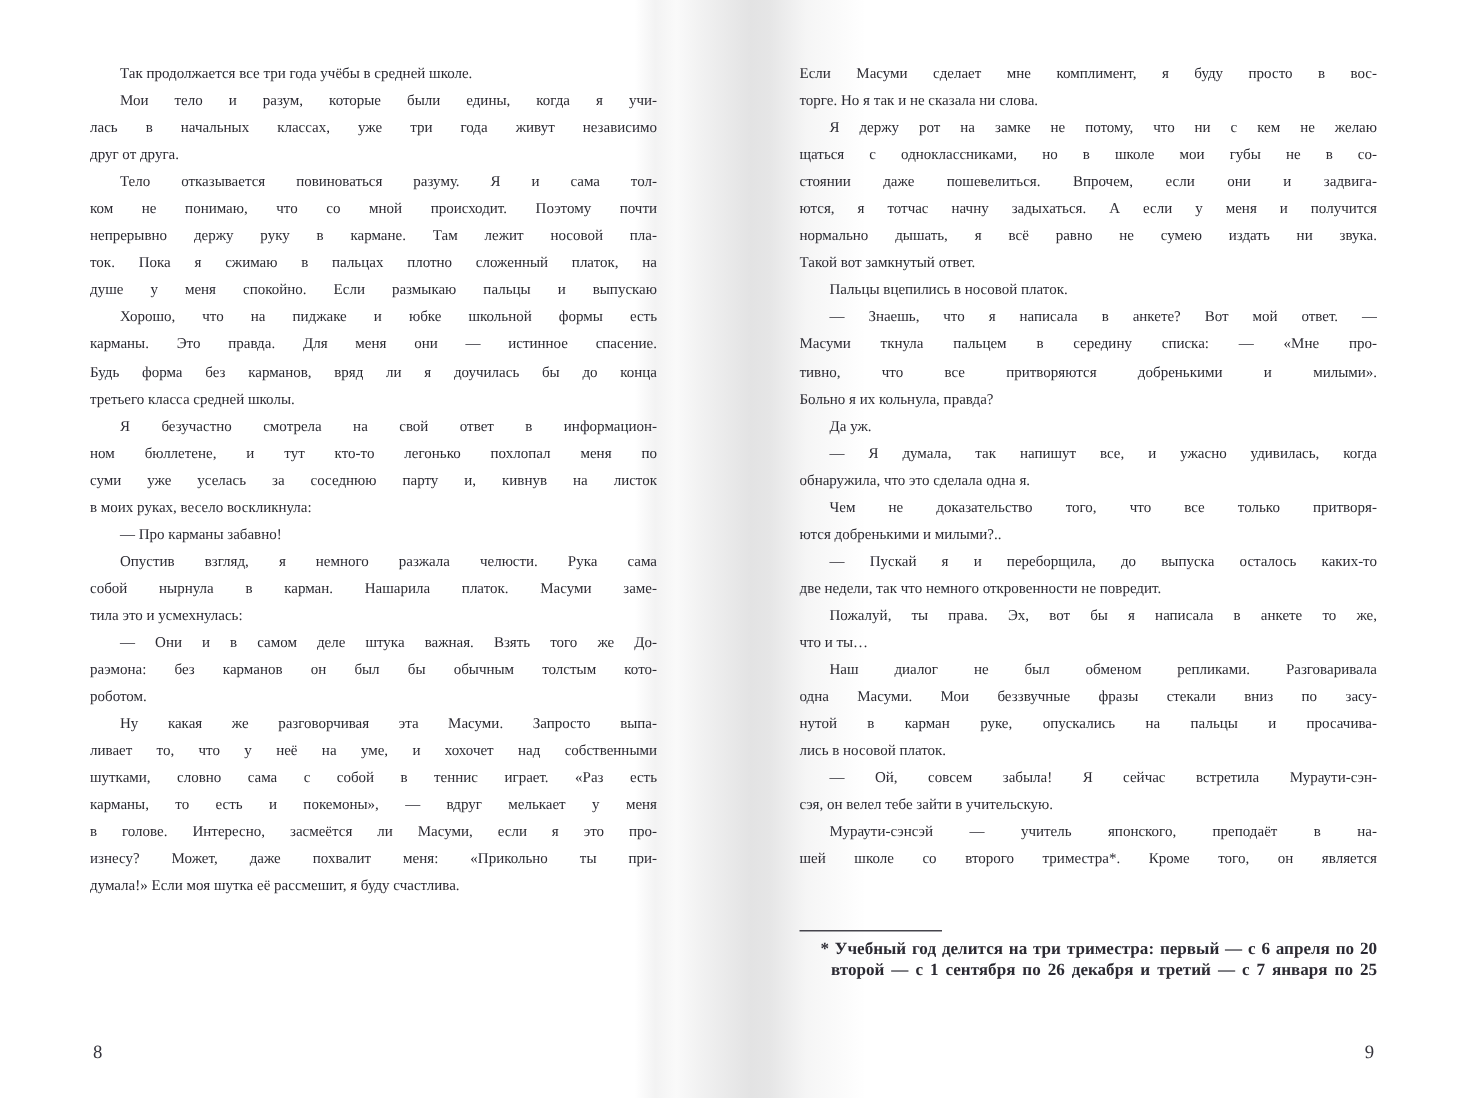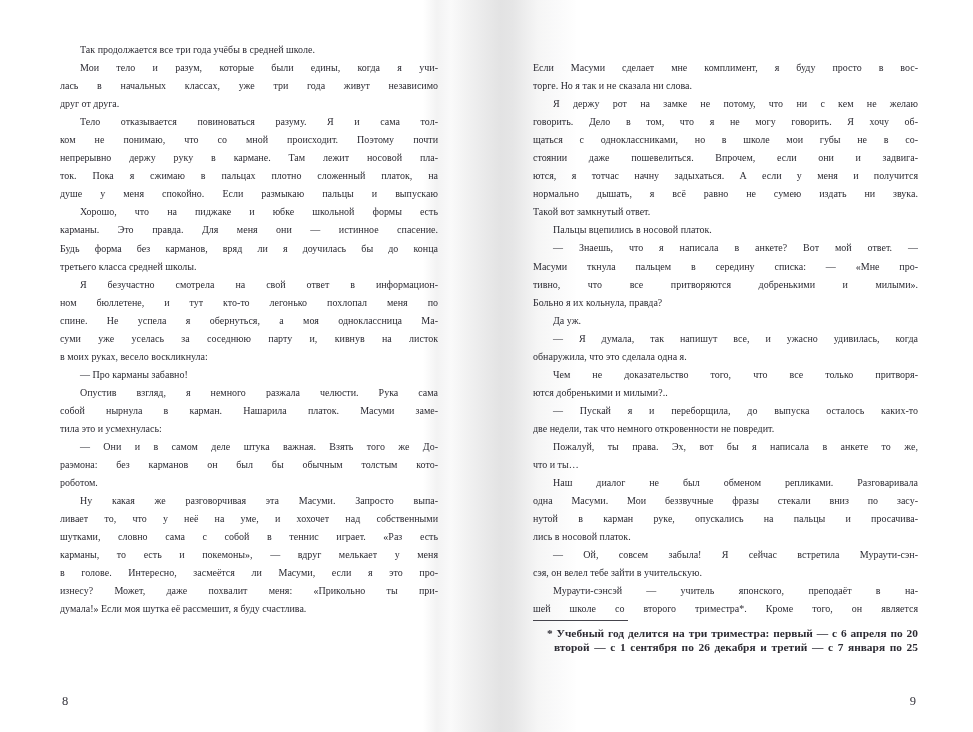--- a/index.html
+++ b/index.html
@@ -32,21 +32,21 @@
       rgba(30,30,35,0.115) 58%,
       rgba(30,30,35,0.045) 74%,
       rgba(30,30,35,0)    100%);
   }
   .text-col {
     position: absolute;
     top: 41px;
     font-size: 10px;
   }
   .text-col.left  { left: 60px;  width: 378px; }
-  .text-col.right { left: 533px; width: 385px; margin-top: 18px; }
+  .text-col.right { left: 533px; width: 385px; }
   .line {
     height: 18.05px;
     line-height: 18.05px;
     text-align: justify;
     text-align-last: justify;
     overflow: hidden;
     white-space: nowrap-off;
   }
   .line.final { text-align-last: left; }
   .line.indent { text-indent: 20px; }
@@ -98,21 +98,20 @@
       <div class="line">ком не понимаю, что со мной происходит. Поэтому почти</div>
       <div class="line">непрерывно держу руку в кармане. Там лежит носовой пла-</div>
       <div class="line">ток. Пока я сжимаю в пальцах плотно сложенный платок, на</div>
       <div class="line">душе у меня спокойно. Если размыкаю пальцы и выпускаю</div>
       <div class="line indent">Хорошо, что на пиджаке и юбке школьной формы есть</div>
       <div class="line">карманы. Это правда. Для меня они — истинное спасение.</div>
       <div class="line">Будь форма без карманов, вряд ли я доучилась бы до конца</div>
       <div class="line final">третьего класса средней школы.</div>
       <div class="line indent">Я безучастно смотрела на свой ответ в информацион-</div>
       <div class="line">ном бюллетене, и тут кто-то легонько похлопал меня по</div>
-      <div class="line">спине. Не успела я обернуться, а моя одноклассница Ма-</div>
       <div class="line">суми уже уселась за соседнюю парту и, кивнув на листок</div>
       <div class="line final">в моих руках, весело воскликнула:</div>
       <div class="line indent final">— Про карманы забавно!</div>
       <div class="line indent">Опустив взгляд, я немного разжала челюсти. Рука сама</div>
       <div class="line">собой нырнула в карман. Нашарила платок. Масуми заме-</div>
       <div class="line final">тила это и усмехнулась:</div>
       <div class="line indent">— Они и в самом деле штука важная. Взять того же До-</div>
       <div class="line">раэмона: без карманов он был бы обычным толстым кото-</div>
       <div class="line final">роботом.</div>
       <div class="line indent">Ну какая же разговорчивая эта Масуми. Запросто выпа-</div>
@@ -121,21 +120,20 @@
       <div class="line">карманы, то есть и покемоны», — вдруг мелькает у меня</div>
       <div class="line">в голове. Интересно, засмеётся ли Масуми, если я это про-</div>
       <div class="line">изнесу? Может, даже похвалит меня: «Прикольно ты при-</div>
       <div class="line final">думала!» Если моя шутка её рассмешит, я буду счастлива.</div>
     </div>
 
   <div class="text-col right" id="right-col">
       <div class="line">Если Масуми сделает мне комплимент, я буду просто в вос-</div>
       <div class="line final">торге. Но я так и не сказала ни слова.</div>
       <div class="line indent">Я держу рот на замке не потому, что ни с кем не желаю</div>
-      <div class="line">говорить. Дело в том, что я не могу говорить. Я хочу об-</div>
       <div class="line">щаться с одноклассниками, но в школе мои губы не в со-</div>
       <div class="line">стоянии даже пошевелиться. Впрочем, если они и задвига-</div>
       <div class="line">ются, я тотчас начну задыхаться. А если у меня и получится</div>
       <div class="line">нормально дышать, я всё равно не сумею издать ни звука.</div>
       <div class="line final">Такой вот замкнутый ответ.</div>
       <div class="line indent final">Пальцы вцепились в носовой платок.</div>
       <div class="line indent">— Знаешь, что я написала в анкете? Вот мой ответ. —</div>
       <div class="line">Масуми ткнула пальцем в середину списка: — «Мне про-</div>
       <div class="line">тивно, что все притворяются добренькими и милыми».</div>
       <div class="line final">Больно я их кольнула, правда?</div>

